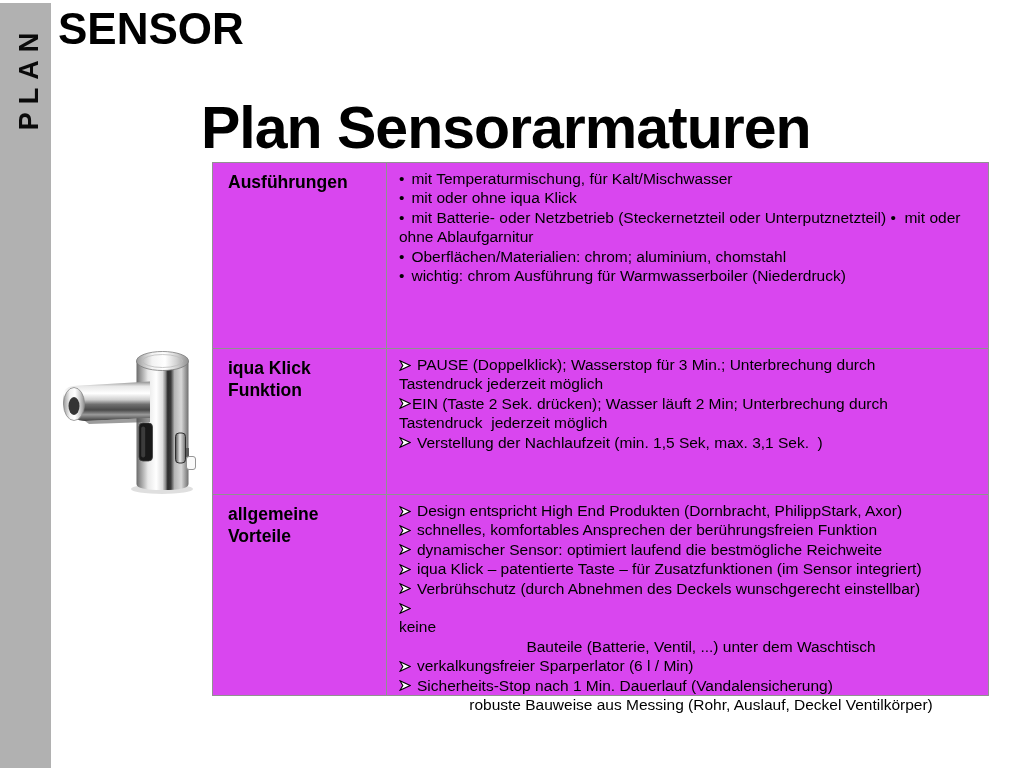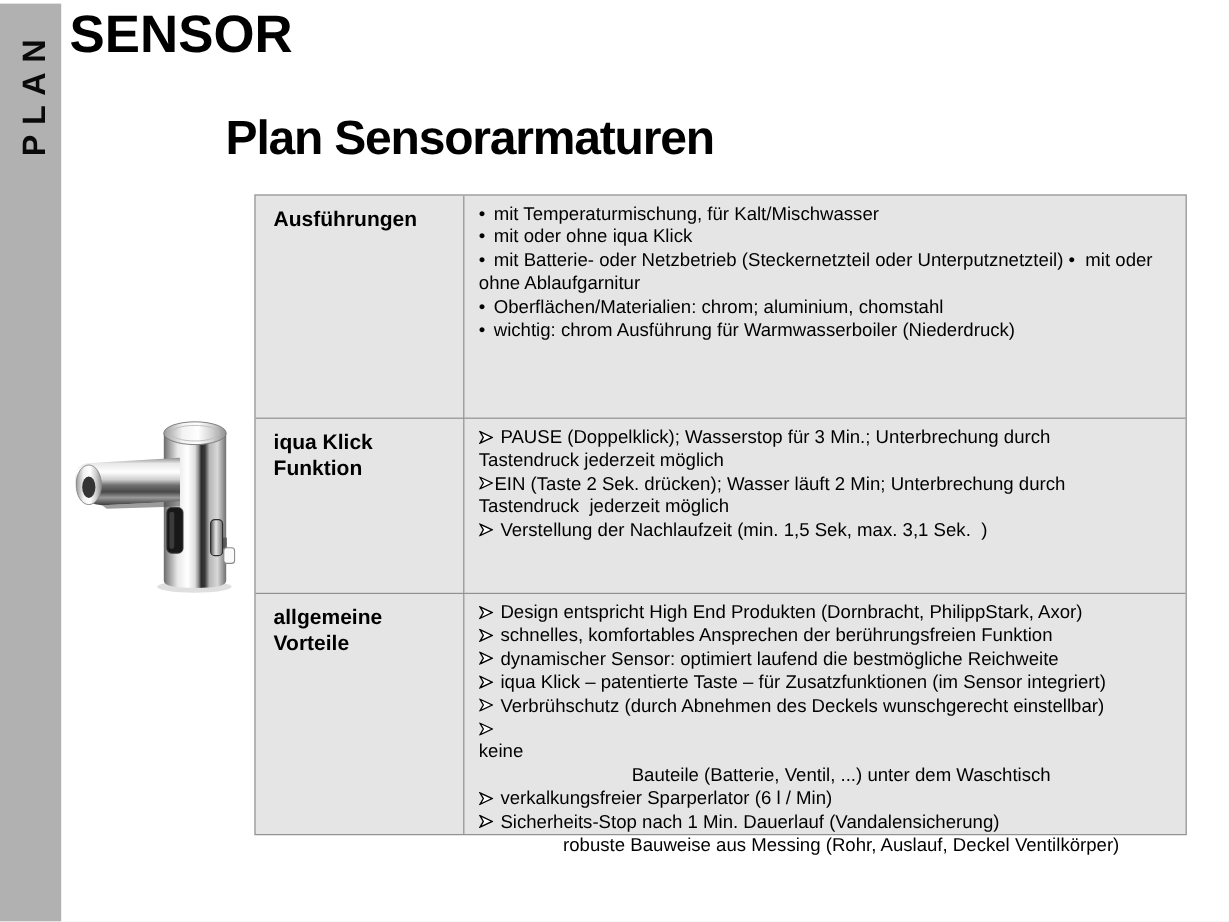--- a/index.html
+++ b/index.html
@@ -21,35 +21,35 @@
     transform: rotate(-90deg);
     font-size: 27px; font-weight: bold; letter-spacing: 8px;
     text-align: center; line-height: 27px; color: #0a0a0a;
   }
 
   .brand {
     position: absolute; left: 58px; top: 11px;
     font-size: 44px; font-weight: bold; line-height: 36px; letter-spacing: 0;
   }
   .title {
-    position: absolute; left: 188px; top: 85px; margin: 0;
-    font-size: 40px; font-weight: bold; line-height: 61px; letter-spacing: -1px;
+    position: absolute; left: 188px; top: 85px; margin: 13px;
+    font-size: 59px; font-weight: bold; line-height: 61px; letter-spacing: -1px;
     white-space: nowrap;
   }
 
   .faucet { position: absolute; left: 55px; top: 338px; }
 
   
   .spec-table {
     position: absolute; left: 212px; top: 162px;
     display: grid;
     grid-template-columns: 174px 601px;
     grid-template-rows: 186px 146px 200px;
     border: 1px solid var(--table-border, #919191);
-    background: #e5e5e5;
+    background: #d946ef;
   }
   .cell { overflow: visible; }
   .cell.head {
     border-right: 1px solid var(--table-border, #919191);
     font-size: 17.5px; font-weight: bold; line-height: 22px;
     padding: 8px 8px 0 15px;
   }
   .cell.body {
     font-size: 15.5px; line-height: 19.4px;
     padding: 6px 6px 0 12px;

